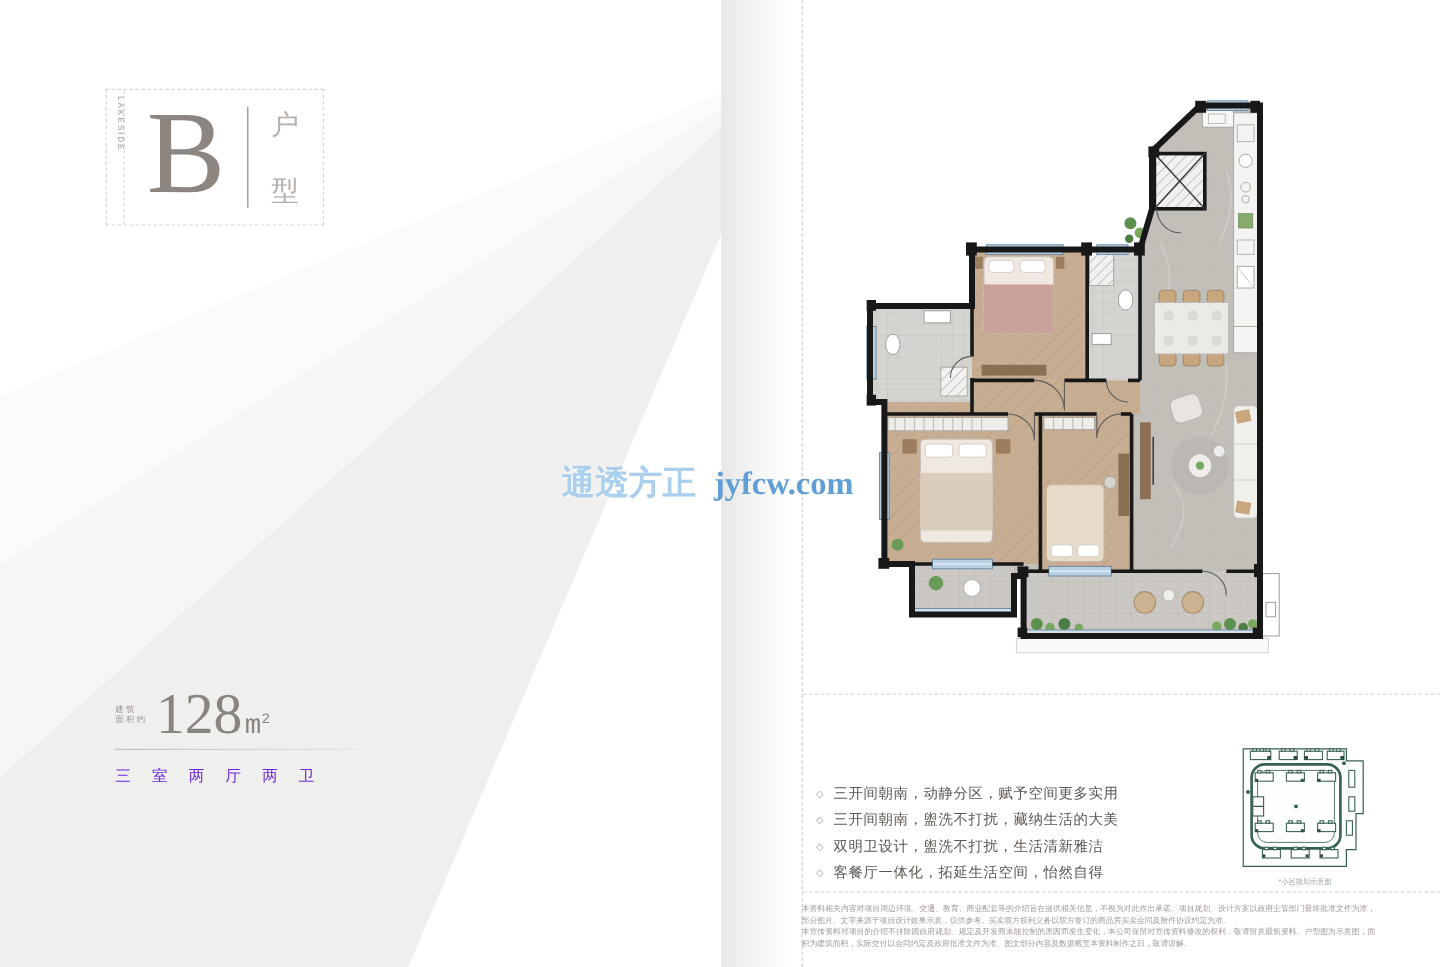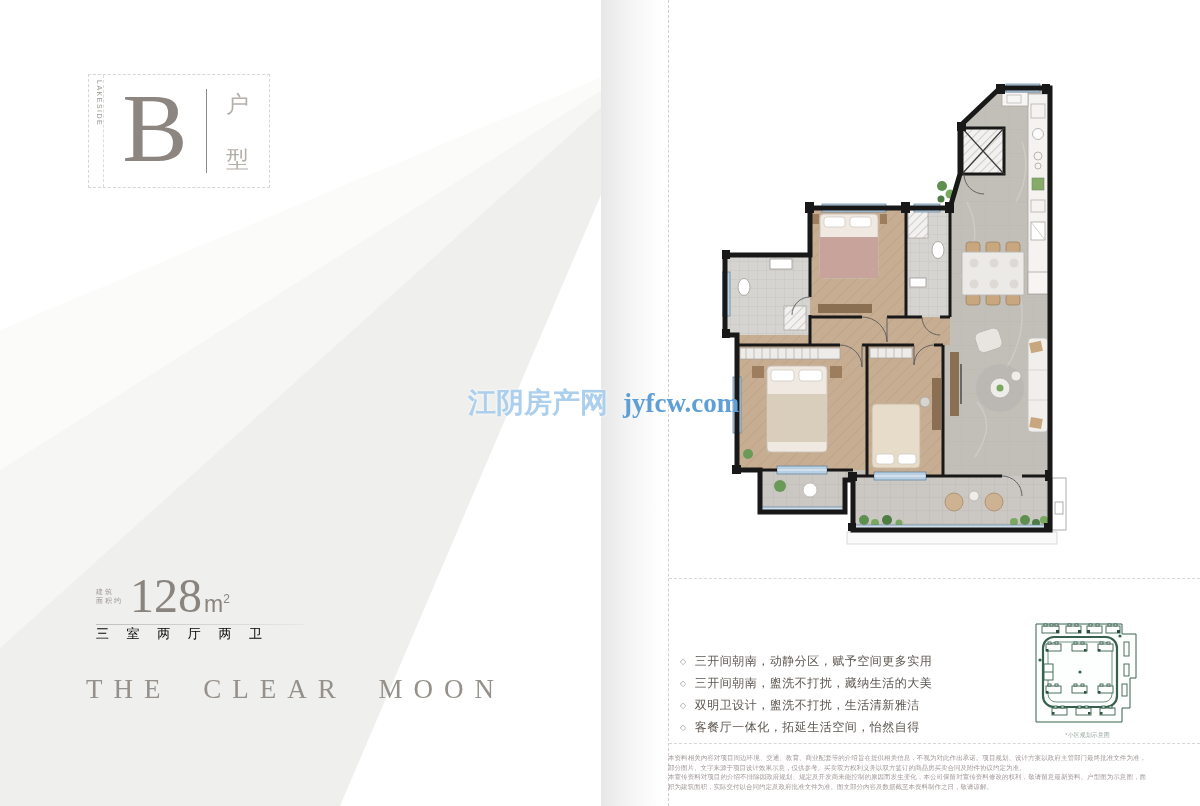--- a/index.html
+++ b/index.html
@@ -27,25 +27,25 @@
   .unit-char{position:absolute;left:117px;width:63px;text-align:center;
              font-family:"Liberation Serif","DejaVu Serif",serif;font-size:23px;color:#b5afa9;}
   #unit-char-1{top:14px;} #unit-char-2{bottom:12px;}
 
   
   #area-block{left:96px;top:573px;z-index:3;color:#8a847e;}
   #area-row{display:flex;align-items:baseline;}
   #area-prefix{font-size:7px;line-height:9px;letter-spacing:2px;color:#9a948e;margin-right:7px;
                align-self:center;}
   #area-value{font-family:"Liberation Serif","DejaVu Serif",serif;font-size:48px;line-height:46px;}
-  #area-unit{font-family:Liberation Sans, sans-serif;font-size:23px;margin-left:2px;}
+  #area-unit{font-family:Liberation Mono, monospace;font-size:23px;margin-left:2px;}
   #area-unit sup{font-size:12px;}
   #area-line{width:208px;height:1px;margin-top:5px;
              background:linear-gradient(90deg,#c2bfbb,#e9e7e4);}
-  #layout-text{font-size:13px;color:#000000;letter-spacing:7px;}
+  #layout-text{margin-top:13px;font-size:13px;color:#6d28d9;letter-spacing:7px;}
 
   
   #slogan{left:86px;top:674px;font-family:"Liberation Serif","DejaVu Serif",serif;
           font-size:27px;color:#95908a;letter-spacing:11px;word-spacing:14px;z-index:3;}
 
   
   #watermark{left:468px;top:384px;z-index:4;display:flex;align-items:baseline;gap:15px;white-space:nowrap;}
   #watermark-cn{font-size:28px;font-weight:bold;color:#abcfec;text-shadow:0 0 3px #fff;}
   #watermark-en{font-size:27px;font-weight:bold;color:#5f9fd6;
                 font-family:"Liberation Serif","DejaVu Serif",serif;text-align:right;}
@@ -95,24 +95,23 @@
         <div>建筑</div>
         <div>面积约</div>
       </div>
       <div id="area-value">128</div>
       <div id="area-unit"><span>m</span><sup>2</sup></div>
     </div>
     <div id="area-line"></div>
     <div id="layout-text">三 室 两 厅 两 卫</div>
   </div>
 
-  <div id="slogan" class="abs">THE CLEAR MOON</div>
 
   <div id="watermark" class="abs">
-    <span id="watermark-cn">江阴房产网</span>
+    <span id="watermark-cn">通透方正</span>
     <span id="watermark-en">jyfcw.com</span>
   </div>
 
   <svg id="floorplan" class="abs" width="388" height="468" viewBox="0 0 388 468">
     <defs>
       <pattern id="wood" width="9" height="9" patternUnits="userSpaceOnUse" patternTransform="rotate(45)">
         <rect width="9" height="9" fill="#c7ad92"></rect>
         <line x1="0" y1="0" x2="0" y2="9" stroke="#b69c81" stroke-width="1"></line>
       </pattern>
       <pattern id="tile" width="9" height="9" patternUnits="userSpaceOnUse">

